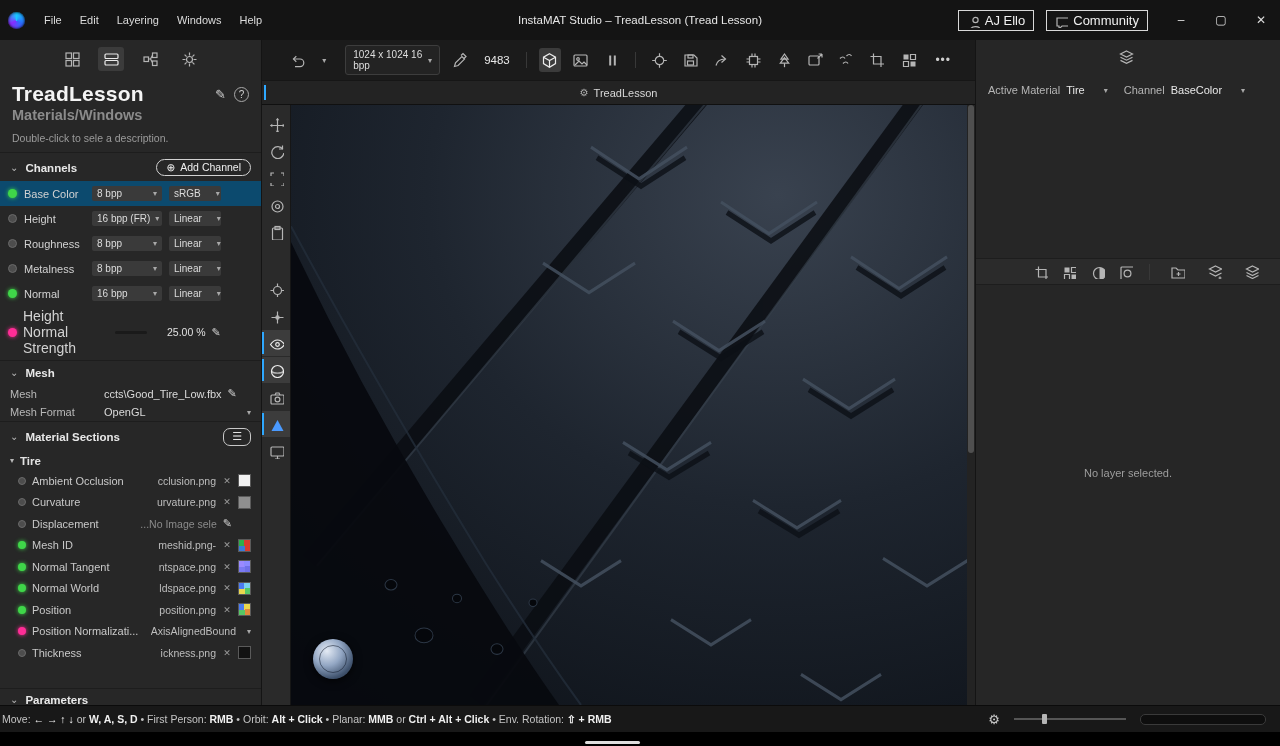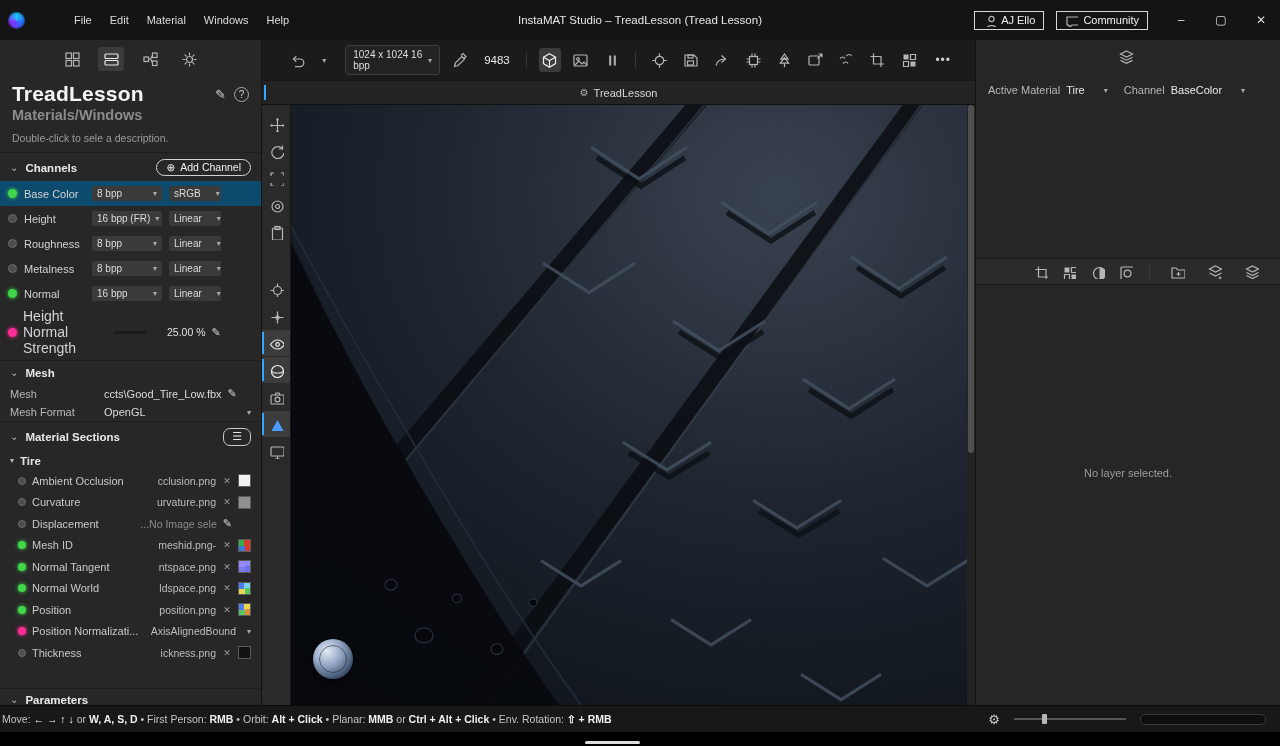--- a/index.html
+++ b/index.html
@@ -1,26 +1,26 @@
 <!DOCTYPE html>
 <html style="--accent: #2ea8ff; --green: #3fd649; --pink: #ff2d96;"><head>
 <meta charset="utf-8">
 <style>
   * { margin:0; padding:0; box-sizing:border-box; }
   html,body { width:1280px; height:746px; }
   body { position:relative; overflow:hidden; background:#000; font-family:"Liberation Sans",sans-serif; font-size:11px; color:#cfcfcf; }
 
   
-  .titlebar { position:absolute; top:0; left:0; right:0; height:40px; background:#141414; display:flex; align-items:center; z-index:30;gap:30px; }
+  .titlebar { position:absolute; top:0; left:0; right:0; height:40px; background:#141414; display:flex; align-items:center; z-index:30; }
   .logo { width:17px; height:17px; border-radius:50%; margin-left:8px; background:conic-gradient(#19c8ff,#2a6cff,#8a2aff,#19c8ff); box-shadow:inset 0 0 3px #000; }
   .menus { display:flex; margin-left:10px; }
   .menu-item { padding:4px 9px; color:#dcdcdc; font-size:11px; border-radius:2px; cursor:default; }
   .win-title { position:absolute; left:50%; transform:translateX(-50%); color:#e6e6e6; font-size:11.5px; }
   .tb-right { margin-left:auto; display:flex; align-items:center; gap:12px; margin-right:12px; }
-  .tb-btn { display:flex; align-items:center; gap:5px; border:1px solid #d8d8d8; padding:2px 8px; color:#f0f0f0; font-size:11px; }
+  .tb-btn { display:flex; align-items:flex-end; gap:5px; border:1px solid #d8d8d8; padding:2px 8px; color:#f0f0f0; font-size:13px; }
   .win-ctl { display:flex; gap:26px; margin-left:14px; color:#dcdcdc; font-size:12px; }
   .win-ctl span { width:14px; text-align:center; }
 
   
   .main { position:absolute; top:40px; left:0; right:0; height:665px; display:flex; }
 
   
   .left-panel { width:262px; background:#272727; border-right:1px solid #141414; display:flex; flex-direction:column; overflow:hidden; }
   .lp-toolbar { height:38px; display:flex; align-items:center; justify-content:center; gap:13px; flex:none; }
   .icbtn { width:26px; height:24px; display:flex; align-items:center; justify-content:center; border-radius:3px; }
@@ -133,21 +133,21 @@
   .os-hint { position:absolute; left:585px; top:9px; width:55px; height:3px; background:#dedede; border-radius:2px; }
 </style>
 </head>
 <body>
 
 <div class="titlebar">
   <div class="logo"></div>
   <div class="menus">
     <span class="menu-item">File</span>
     <span class="menu-item">Edit</span>
-    <span class="menu-item">Material</span>
+    <span class="menu-item">Layering</span>
     <span class="menu-item">Windows</span>
     <span class="menu-item">Help</span>
   </div>
   <div class="win-title">InstaMAT Studio – TreadLesson (Tread Lesson)</div>
   <div class="tb-right">
     <div class="tb-btn">
       <svg class="ic" style="width:13px;height:13px">
           <circle cx="8.5" cy="5" r="2.6"></circle>
           <path d="M3.5 14.5c1-3.8 9-3.8 10 0"></path>
         </svg>

